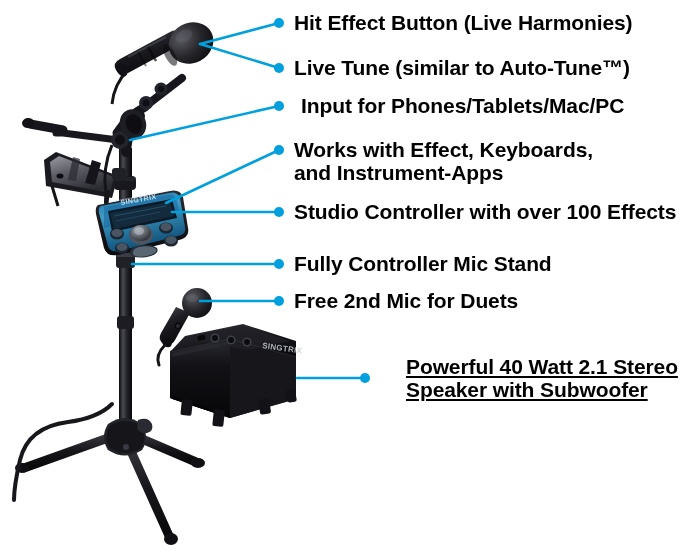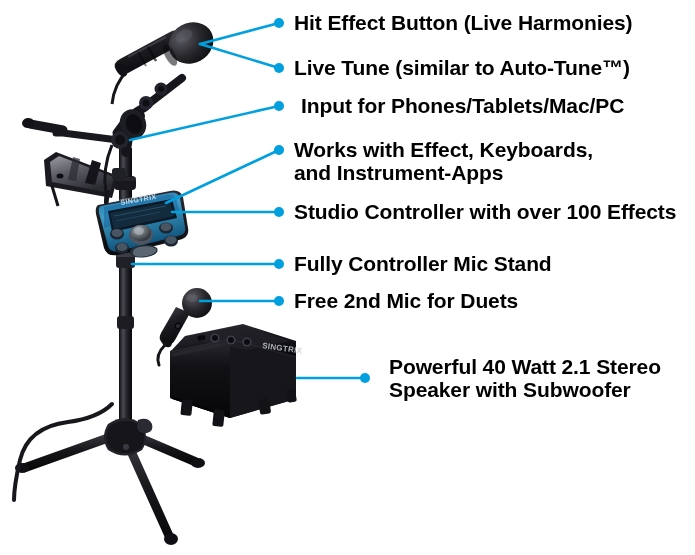--- a/index.html
+++ b/index.html
@@ -246,17 +246,17 @@
 
   <div id="labels">
       <div class="label" style="left: 294px; top: 11px;">Hit Effect Button (Live Harmonies)</div>
       <div class="label" style="left: 294px; top: 56px;">Live Tune (similar to Auto-Tune™)</div>
       <div class="label" style="left: 301px; top: 94px;">Input for Phones/Tablets/Mac/PC</div>
       <div class="label" style="left: 294px; top: 138px;">Works with Effect, Keyboards,
 and Instrument-Apps</div>
       <div class="label" style="left: 294px; top: 200px;">Studio Controller with over 100 Effects</div>
       <div class="label" style="left: 294px; top: 252px;">Fully Controller Mic Stand</div>
       <div class="label" style="left: 294px; top: 289px; text-align: right;">Free 2nd Mic for Duets</div>
-      <div class="label" style="left: 389px; top: 355px;">Powerful 40 Watt 2.1 Stereo
+      <div class="label" style="left: 406px; top: 355px; text-decoration: underline;">Powerful 40 Watt 2.1 Stereo
 Speaker with Subwoofer</div>
     </div>
 
 </div>
 
 </body></html>

